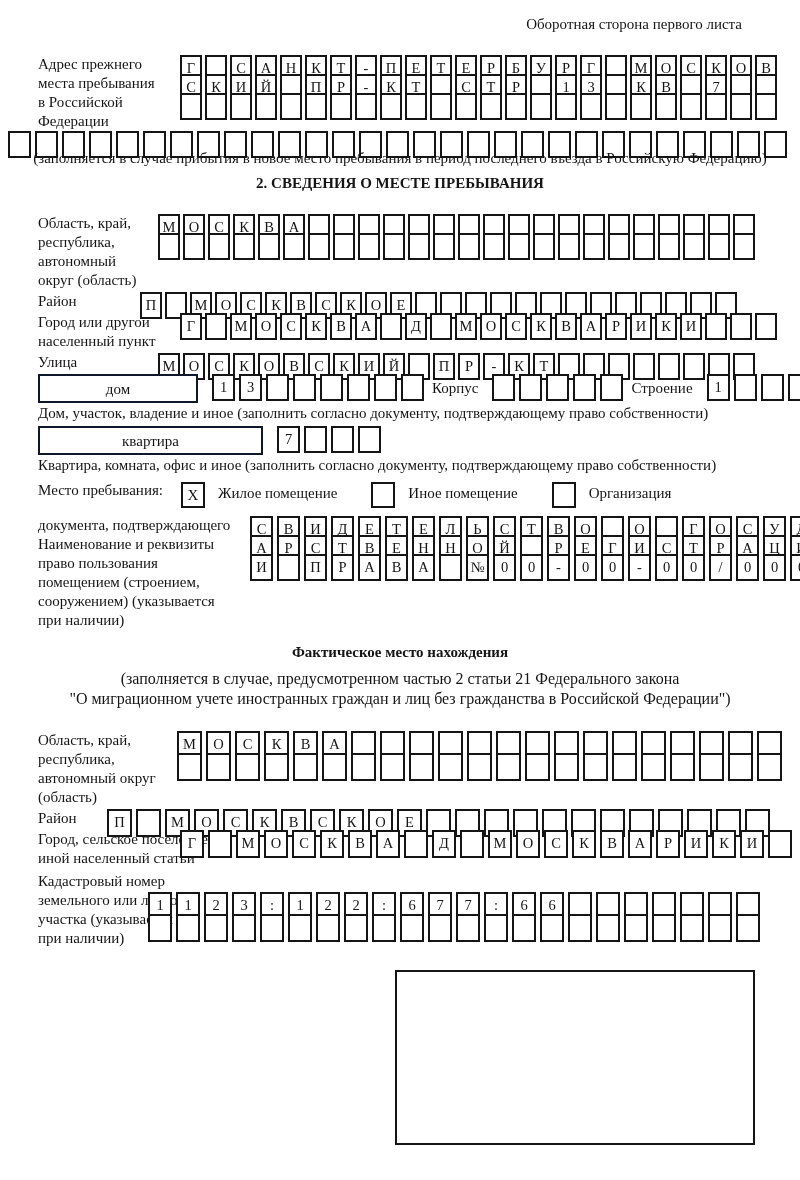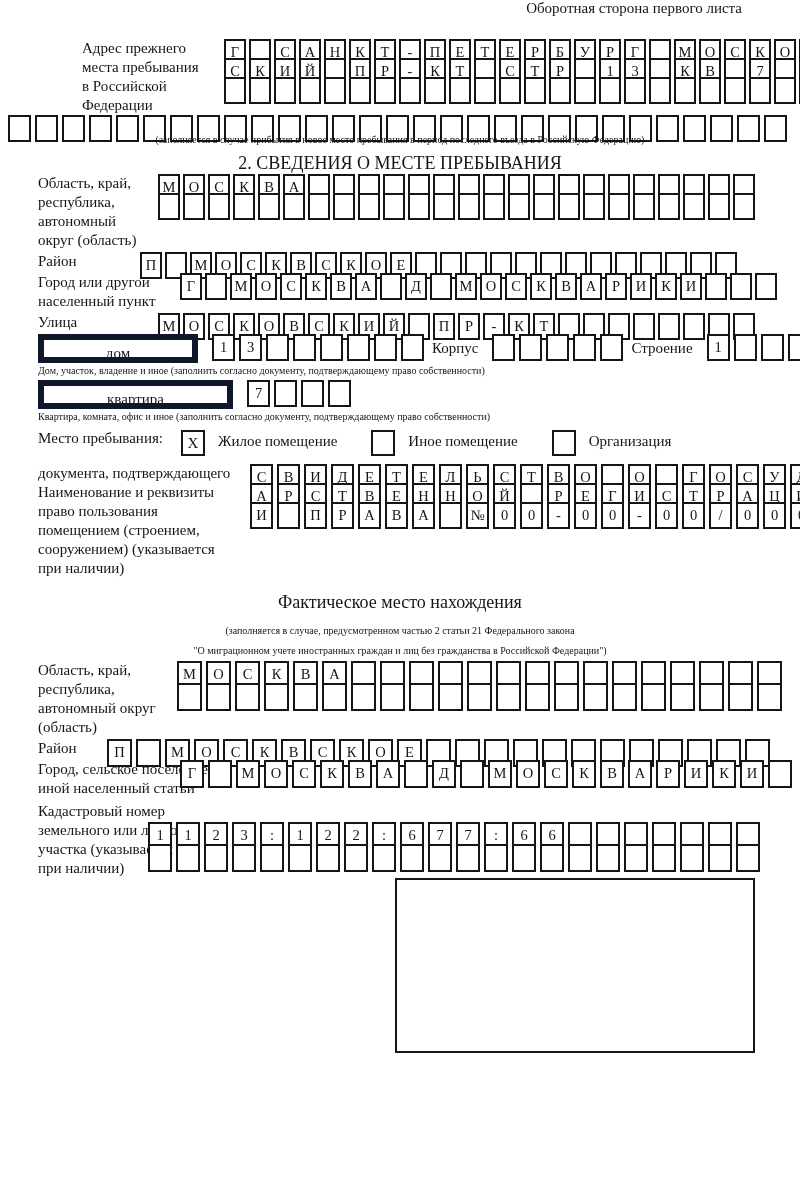--- a/index.html
+++ b/index.html
@@ -1,57 +1,57 @@
 <!DOCTYPE html>
 <html><head>
 <meta charset="utf-8">
 <style>
   html,body{margin:0;padding:0;background:#ffffff;}
   body{width:800px;height:1180px;overflow:hidden;color:#151515;
        font-family:"Liberation Serif","DejaVu Serif",serif;}
   .page{width:800px;height:1180px;position:relative;}
 
-  .hdr-note{padding-right:58px;text-align:right;font-size:15px;}
+  .hdr-note{padding-top:16px;padding-right:58px;text-align:right;font-size:15px;}
 
   .flexb{display:flex;align-items:flex-start;}
   .lbl{font-size:15px;line-height:19px;flex:0 0 auto;}
   .lbl div{white-space:nowrap;}
   .rows{flex:0 0 auto;}
 
   .cellrow{white-space:nowrap;height:16px;margin-bottom:3px;}
   .cell{display:inline-block;box-sizing:border-box;width:22px;height:27px;
         border:2px solid #151515;margin-right:3px;text-align:center;
         line-height:23px;font-size:14.5px;vertical-align:top;background:#fff;}
   .cw23 .cell{width:23px;margin-right:4px;}
   .cw25 .cell{width:25px;height:28px;margin-right:4px;}
   .cw24 .cell{width:24px;height:28px;margin-right:4px;}
 
-  .note{font-size:10px;}
+  .note{font-size:15px;}
   .center{text-align:center;}
-  .sec-title{font-weight:normal;font-size:18px;text-align:center;}
+  .sec-title{font-weight:bold;font-size:15px;text-align:center;}
 
   .ml38{margin-left:38px;}
-  .named-rect{box-sizing:border-box;border:6px solid #0f172a;height:29px;
+  .named-rect{box-sizing:border-box;border:2px solid #0f172a;height:29px;
         line-height:26px;text-align:center;font-size:15px;display:inline-block;
         vertical-align:top;background:#fff;}
   .inline-row{white-space:nowrap;margin-left:38px;}
   .inline-lbl{font-size:15px;display:inline-block;vertical-align:top;line-height:29px;}
 
   .cb{display:inline-block;box-sizing:border-box;width:24px;height:26px;
       border:2px solid #151515;text-align:center;line-height:22px;font-size:15px;
       vertical-align:middle;background:#fff;}
   .stay-row{display:flex;align-items:flex-start;margin-left:38px;font-size:15px;}
   .opt-label{margin-left:13px;}
   .opt-gap{margin-left:34px;}
 
   .stamp-box{box-sizing:border-box;border:2px solid #151515;width:360px;height:175px;
       margin-left:395px;background:#fff;}
 
-  .mt2{margin-top:2px;}.mt4{margin-top:4px;}.mt6{margin-top:0;}.mt8{margin-top:8px;}
-  .mt10{margin-top:14px;}.mt22{margin-top:22px;margin-left:44px;}
+  .mt2{margin-top:2px;}.mt4{margin-top:4px;}.mt6{margin-top:22px;}.mt8{margin-top:8px;}
+  .mt10{margin-top:14px;}.mt22{margin-top:22px;}
 </style>
 </head>
 <body>
 
 <div class="page">
 
   <div class="hdr-note">Оборотная сторона первого листа</div>
 
   <div class="flexb mt22">
     <div class="lbl ml38" style="width:142px;">
@@ -113,21 +113,21 @@
     <span class="inline-lbl">Корпус</span>
     <span style="display:inline-block;width:6px;"></span>
     <span class="cellrow cw23" style="display:inline-block;"><span class="cell"></span><span class="cell"></span><span class="cell"></span><span class="cell"></span><span class="cell"></span></span>
     <span class="inline-lbl">Строение</span>
     <span style="display:inline-block;width:6px;"></span>
     <span class="cellrow cw23" style="display:inline-block;"><span class="cell">1</span><span class="cell"></span><span class="cell"></span><span class="cell"></span></span>
   </div>
   <div class="note ml38 mt2">Дом, участок, владение и иное (заполнить согласно документу, подтверждающему право собственности)</div>
 
   <div class="inline-row mt4">
-    <div class="named-rect" style="width:195px;">квартира</div>
+    <div class="named-rect" style="width:225px;">квартира</div>
     <span style="display:inline-block;width:6px;"></span>
     <span class="cellrow cw23" style="display:inline-block;"><span class="cell">7</span><span class="cell"></span><span class="cell"></span><span class="cell"></span></span>
   </div>
   <div class="note ml38 mt2">Квартира, комната, офис и иное (заполнить согласно документу, подтверждающему право собственности)</div>
 
   <div class="stay-row mt8">
     <span>Место пребывания:</span>
     <span style="width:18px;"></span>
     <span><span class="cb">X</span><span class="opt-label">Жилое помещение</span><span class="cb opt-gap"></span><span class="opt-label">Иное помещение</span><span class="cb opt-gap"></span><span class="opt-label">Организация</span></span>
   </div>
@@ -142,21 +142,21 @@
         <div>при наличии)</div>
       </div>
     <div class="rows">
       <div class="cellrow cw23"><span class="cell">С</span><span class="cell">В</span><span class="cell">И</span><span class="cell">Д</span><span class="cell">Е</span><span class="cell">Т</span><span class="cell">Е</span><span class="cell">Л</span><span class="cell">Ь</span><span class="cell">С</span><span class="cell">Т</span><span class="cell">В</span><span class="cell">О</span><span class="cell"></span><span class="cell">О</span><span class="cell"></span><span class="cell">Г</span><span class="cell">О</span><span class="cell">С</span><span class="cell">У</span><span class="cell">Д</span></div>
       <div class="cellrow cw23"><span class="cell">А</span><span class="cell">Р</span><span class="cell">С</span><span class="cell">Т</span><span class="cell">В</span><span class="cell">Е</span><span class="cell">Н</span><span class="cell">Н</span><span class="cell">О</span><span class="cell">Й</span><span class="cell"></span><span class="cell">Р</span><span class="cell">Е</span><span class="cell">Г</span><span class="cell">И</span><span class="cell">С</span><span class="cell">Т</span><span class="cell">Р</span><span class="cell">А</span><span class="cell">Ц</span><span class="cell">И</span></div>
       <div class="cellrow cw23"><span class="cell">И</span><span class="cell"></span><span class="cell">П</span><span class="cell">Р</span><span class="cell">А</span><span class="cell">В</span><span class="cell">А</span><span class="cell"></span><span class="cell">№</span><span class="cell">0</span><span class="cell">0</span><span class="cell">-</span><span class="cell">0</span><span class="cell">0</span><span class="cell">-</span><span class="cell">0</span><span class="cell">0</span><span class="cell">/</span><span class="cell">0</span><span class="cell">0</span><span class="cell">0</span></div>
     </div>
   </div>
 
   <div class="sec-title mt10">Фактическое место нахождения</div>
-  <div class="note center mt8" style="font-size:10px;line-height:20px;">
+  <div class="note center mt8" style="font-size:16px;line-height:20px;">
       <div>(заполняется в случае, предусмотренном частью 2 статьи 21 Федерального закона</div>
       <div>"О миграционном учете иностранных граждан и лиц без гражданства в Российской Федерации")</div>
     </div>
 
   <div class="flexb mt6">
     <div class="lbl ml38" style="width:139px;">
         <div>Область, край,</div>
         <div>республика,</div>
         <div>автономный округ</div>
         <div>(область)</div>

